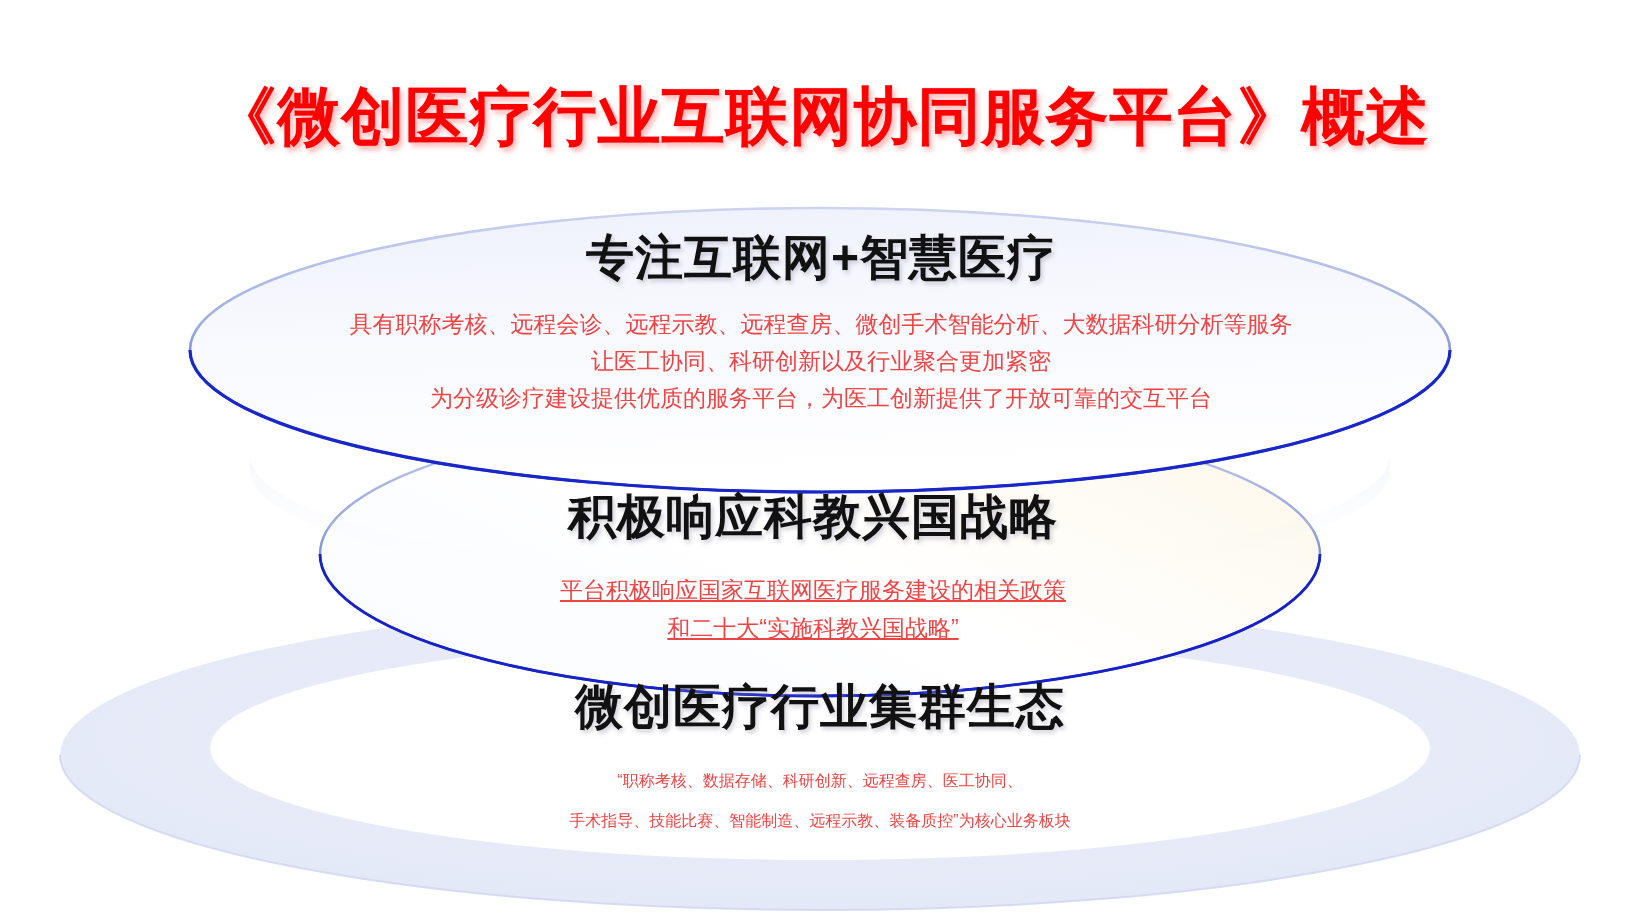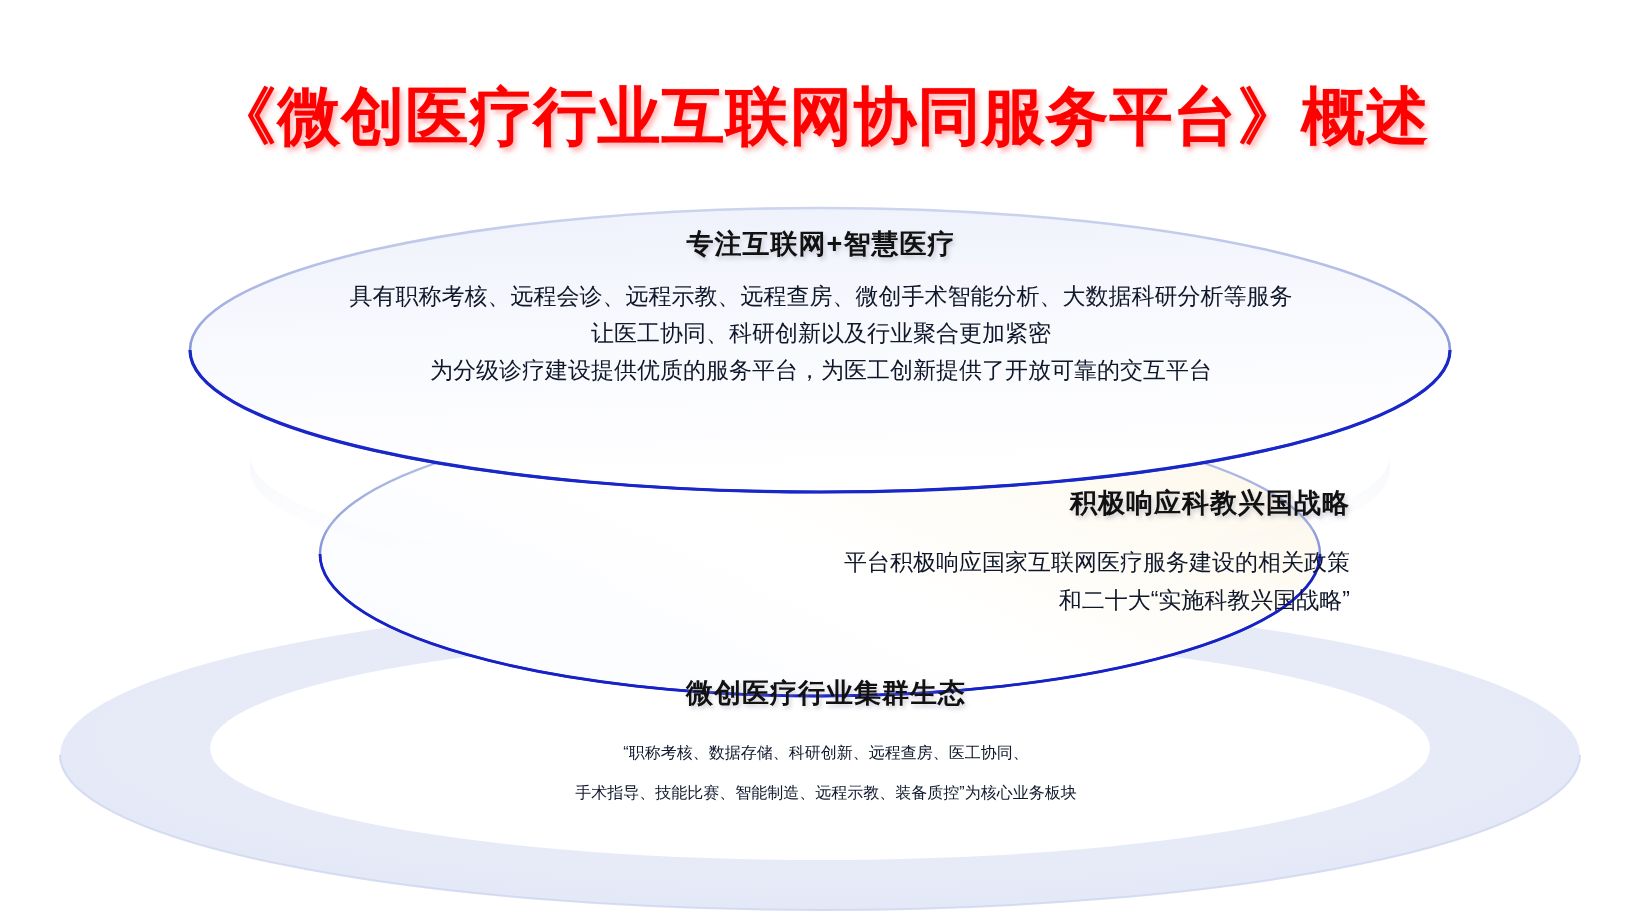--- a/index.html
+++ b/index.html
@@ -53,44 +53,44 @@
   }
 
   
   .tier {
     position: absolute;
     text-align: center;
     z-index: 30;
   }
 
   .tier-heading {
-    font-size: 27px;
+    font-size: 48px;
     font-weight: bold;
     color: #111111;
     letter-spacing: 1px;
     white-space: nowrap;
     text-shadow: 2px 3px 4px rgba(150,150,170,0.45);
     margin-bottom: 16px;
   }
 
   .tier-body {
     font-size: 23px;
     line-height: 37px;
-    color: #0f172a;
+    color: #ef4444;
     font-weight: 400;
   }
 
   .tier-body div { white-space: nowrap; }
 
   
   #tier-1 { left: 171px; top: 226px; width: 1300px; }
-  #tier-2 { left: 308px; top: 485px; width: 1042px; text-align: right; }
-  #tier-3 { left: 226px; top: 675px; width: 1200px; }
+  #tier-2 { left: 292px; top: 485px; width: 1042px; }
+  #tier-3 { left: 220px; top: 675px; width: 1200px; }
 
-  #tier-2 .tier-body { font-size: 23px; line-height: 38px; }
+  #tier-2 .tier-body { font-size: 23px; line-height: 38px; text-decoration: underline; }
   #tier-3 .tier-body { font-size: 16px; line-height: 40px; }
   #tier-3 .tier-heading { margin-bottom: 22px; }
   #tier-2 .tier-heading { margin-bottom: 22px; }
 </style>
 </head>
 <body>
 
 <div id="slide">
 
   <svg id="funnel-art" viewBox="0 0 1643 922" xmlns="http://www.w3.org/2000/svg">

